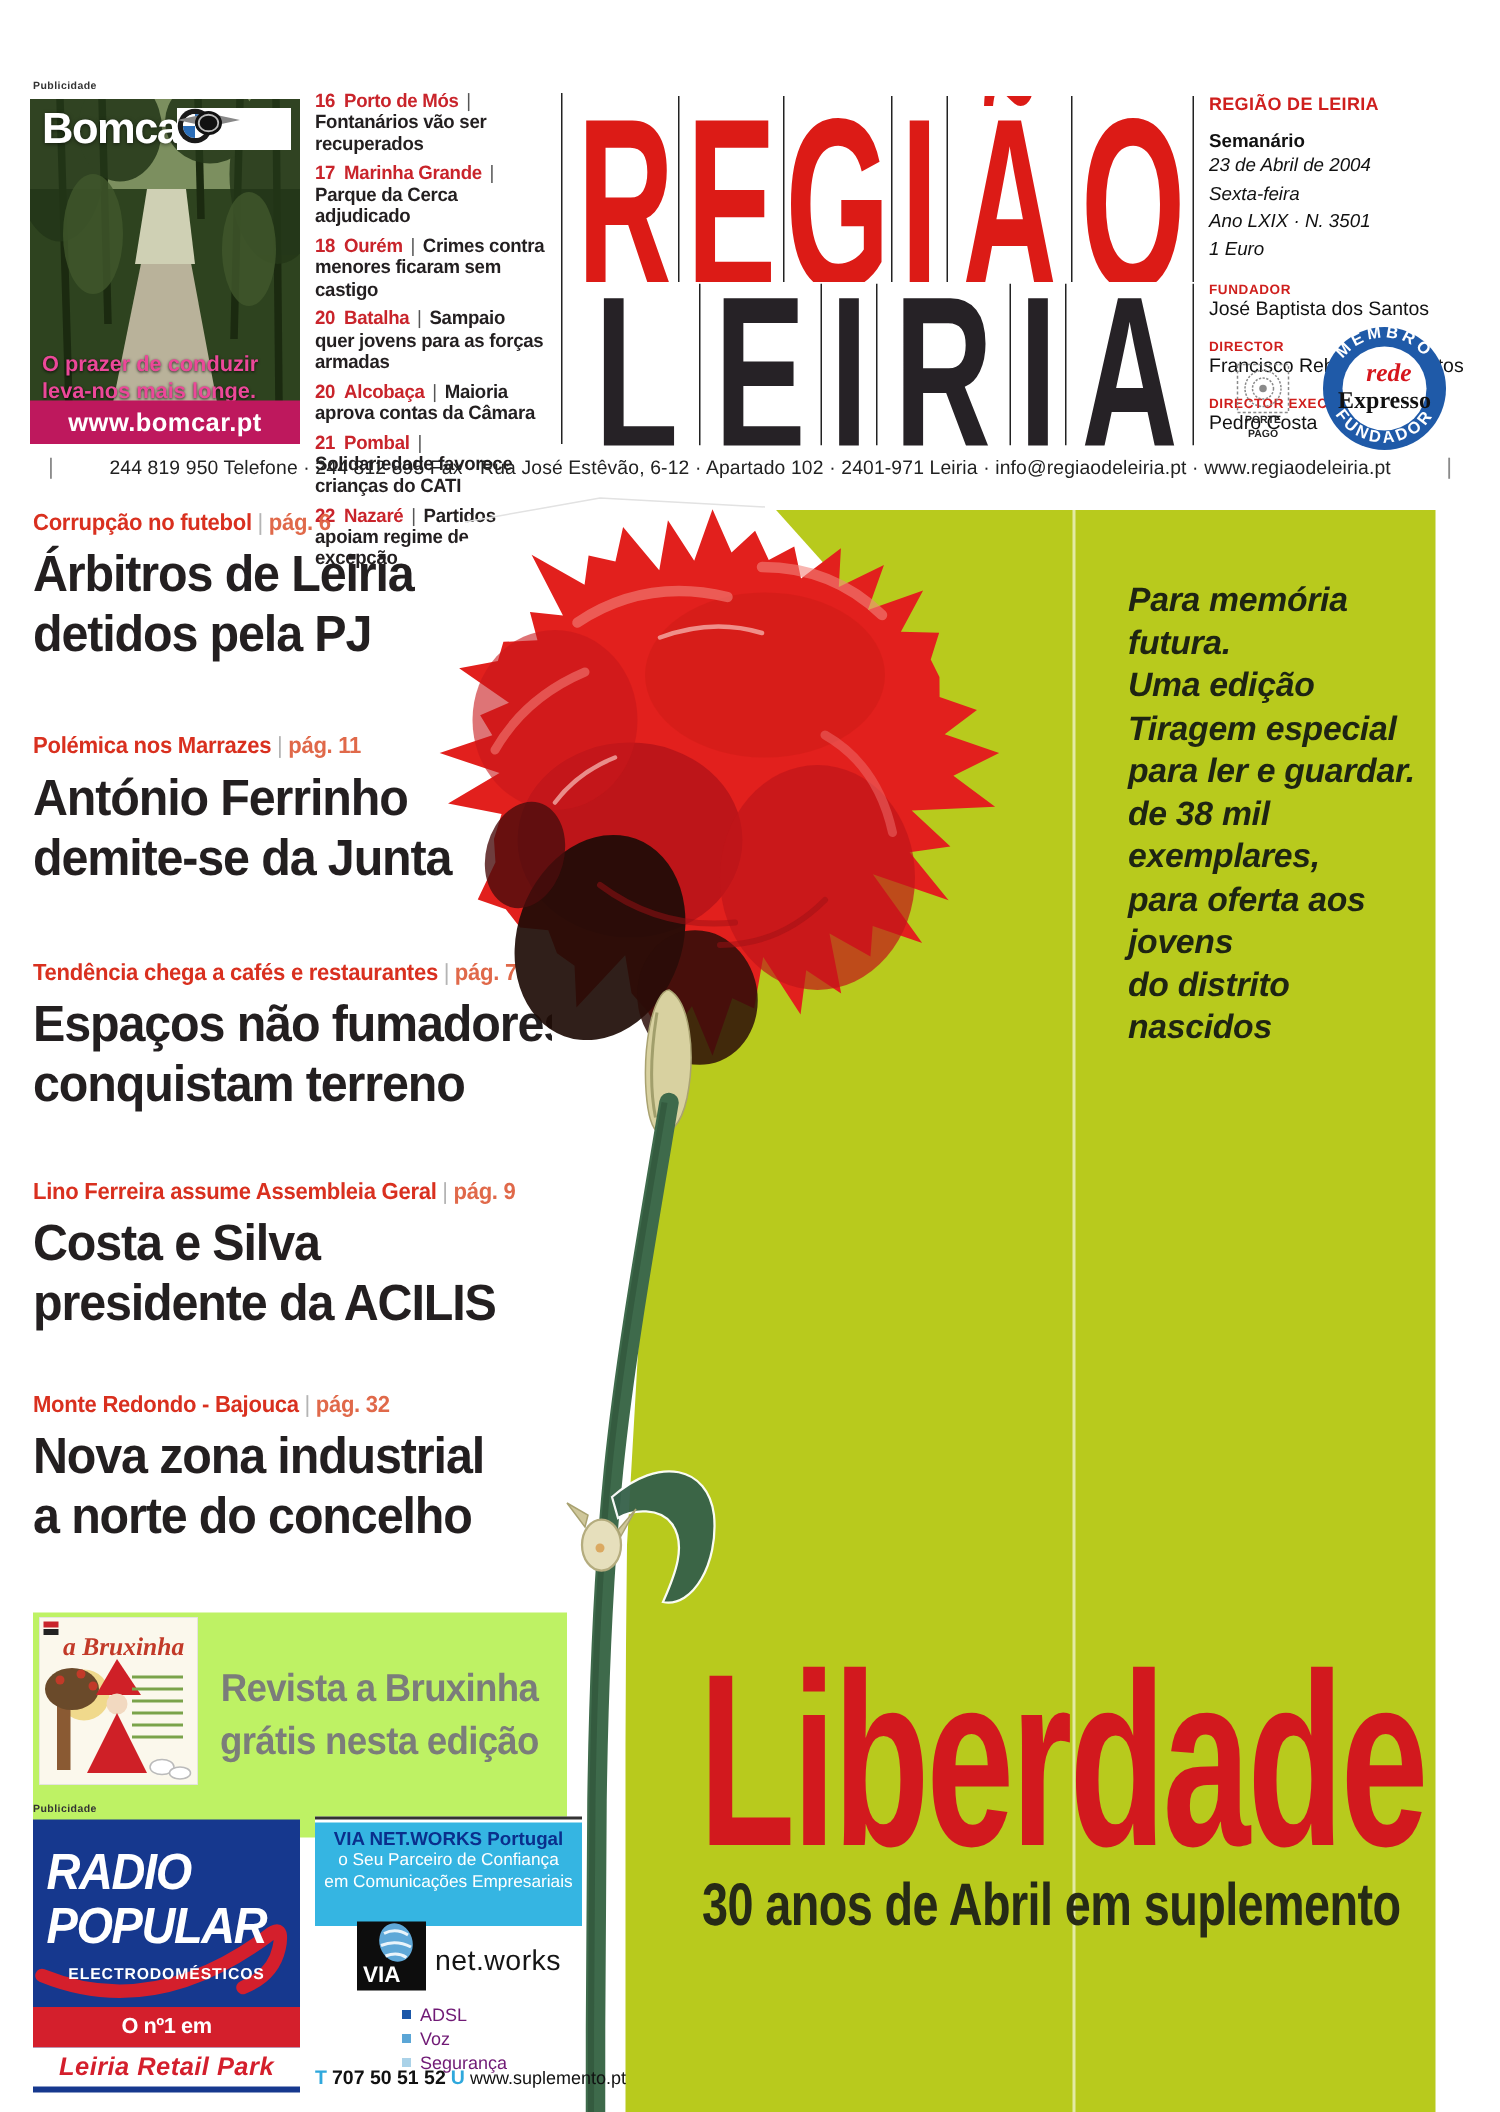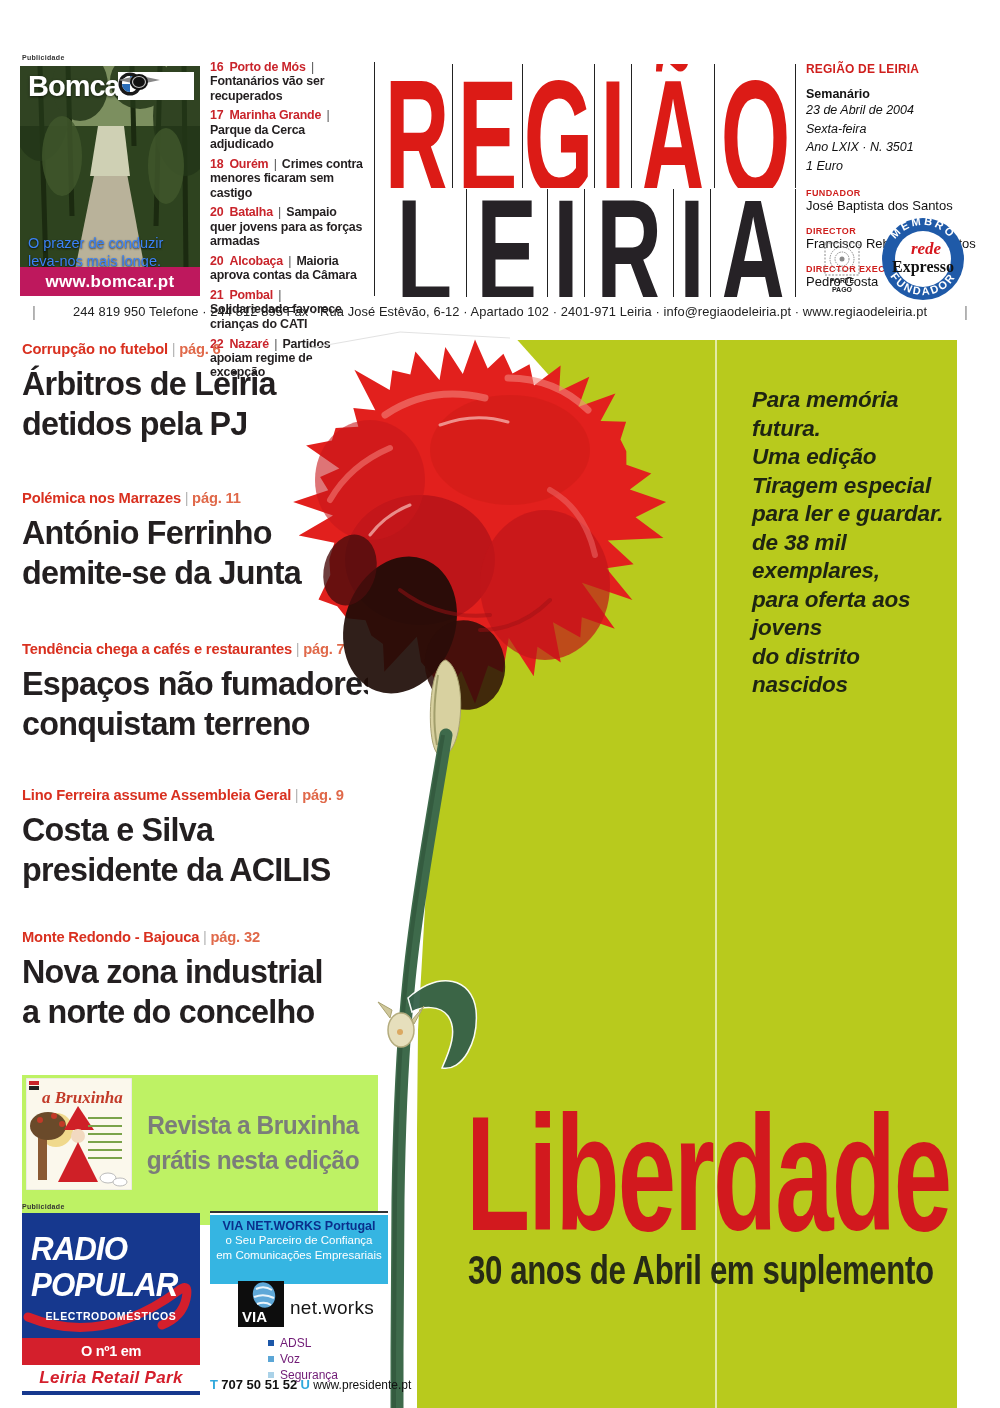--- a/index.html
+++ b/index.html
@@ -10,21 +10,21 @@
   
   .publabel{font-size:7px;font-weight:bold;color:#333;letter-spacing:.3px;}
 
   
   .bomcar{left:20px;top:66px;width:180px;height:230px;overflow:hidden;}
   .bomcar svg{position:absolute;left:0;top:0;}
   .bomcar-brand{position:absolute;left:8px;top:4px;font-size:29px;font-weight:bold;color:#fff;
                 text-shadow:0 1px 3px rgba(0,0,0,.55);letter-spacing:-1px;}
   .bomcar-logos{position:absolute;left:98px;top:6px;width:76px;height:28px;background:#fff;
                 display:flex;align-items:center;justify-content:space-around;}
-  .bomcar-tag{position:absolute;left:8px;top:168px;font-size:14.5px;font-weight:normal;color:#3b82f6;
+  .bomcar-tag{position:absolute;left:8px;top:168px;font-size:14.5px;font-weight:bold;color:#ec4899;
               line-height:1.25;text-shadow:0 1px 2px rgba(0,0,0,.8);}
   .bomcar-url{position:absolute;left:0;top:201px;width:180px;height:29px;background:#be185d;color:#fff;
               font-size:17px;font-weight:bold;text-align:center;line-height:29px;letter-spacing:.3px;}
 
   
   .idx-col{left:210px;top:60px;width:160px;}
   .idx-item{font-size:12.8px;line-height:1.12;margin-bottom:5.5px;font-weight:bold;
             transform:scaleX(.97);transform-origin:left top;letter-spacing:-.2px;}
   .idx-num{color:#c9242b;display:inline-block;min-width:20px;}
   .idx-place{color:#c9242b;}
@@ -450,17 +450,17 @@
         </div>
         <div class="via-bullet-row">
           <span class="via-bullet-sq" style="background: rgb(170, 210, 232);"></span>
           <span>Segurança</span>
         </div>
       </div>
     <div class="via-contact">
       <span class="via-cy">T</span>
       <span class="via-ph">707 50 51 52</span>
       <span class="via-cy">U</span>
-      <span>www.presidente.pt</span>
+      <span>www.suplemento.pt</span>
     </div>
   </div>
 
 </div>
 
 </body></html>

